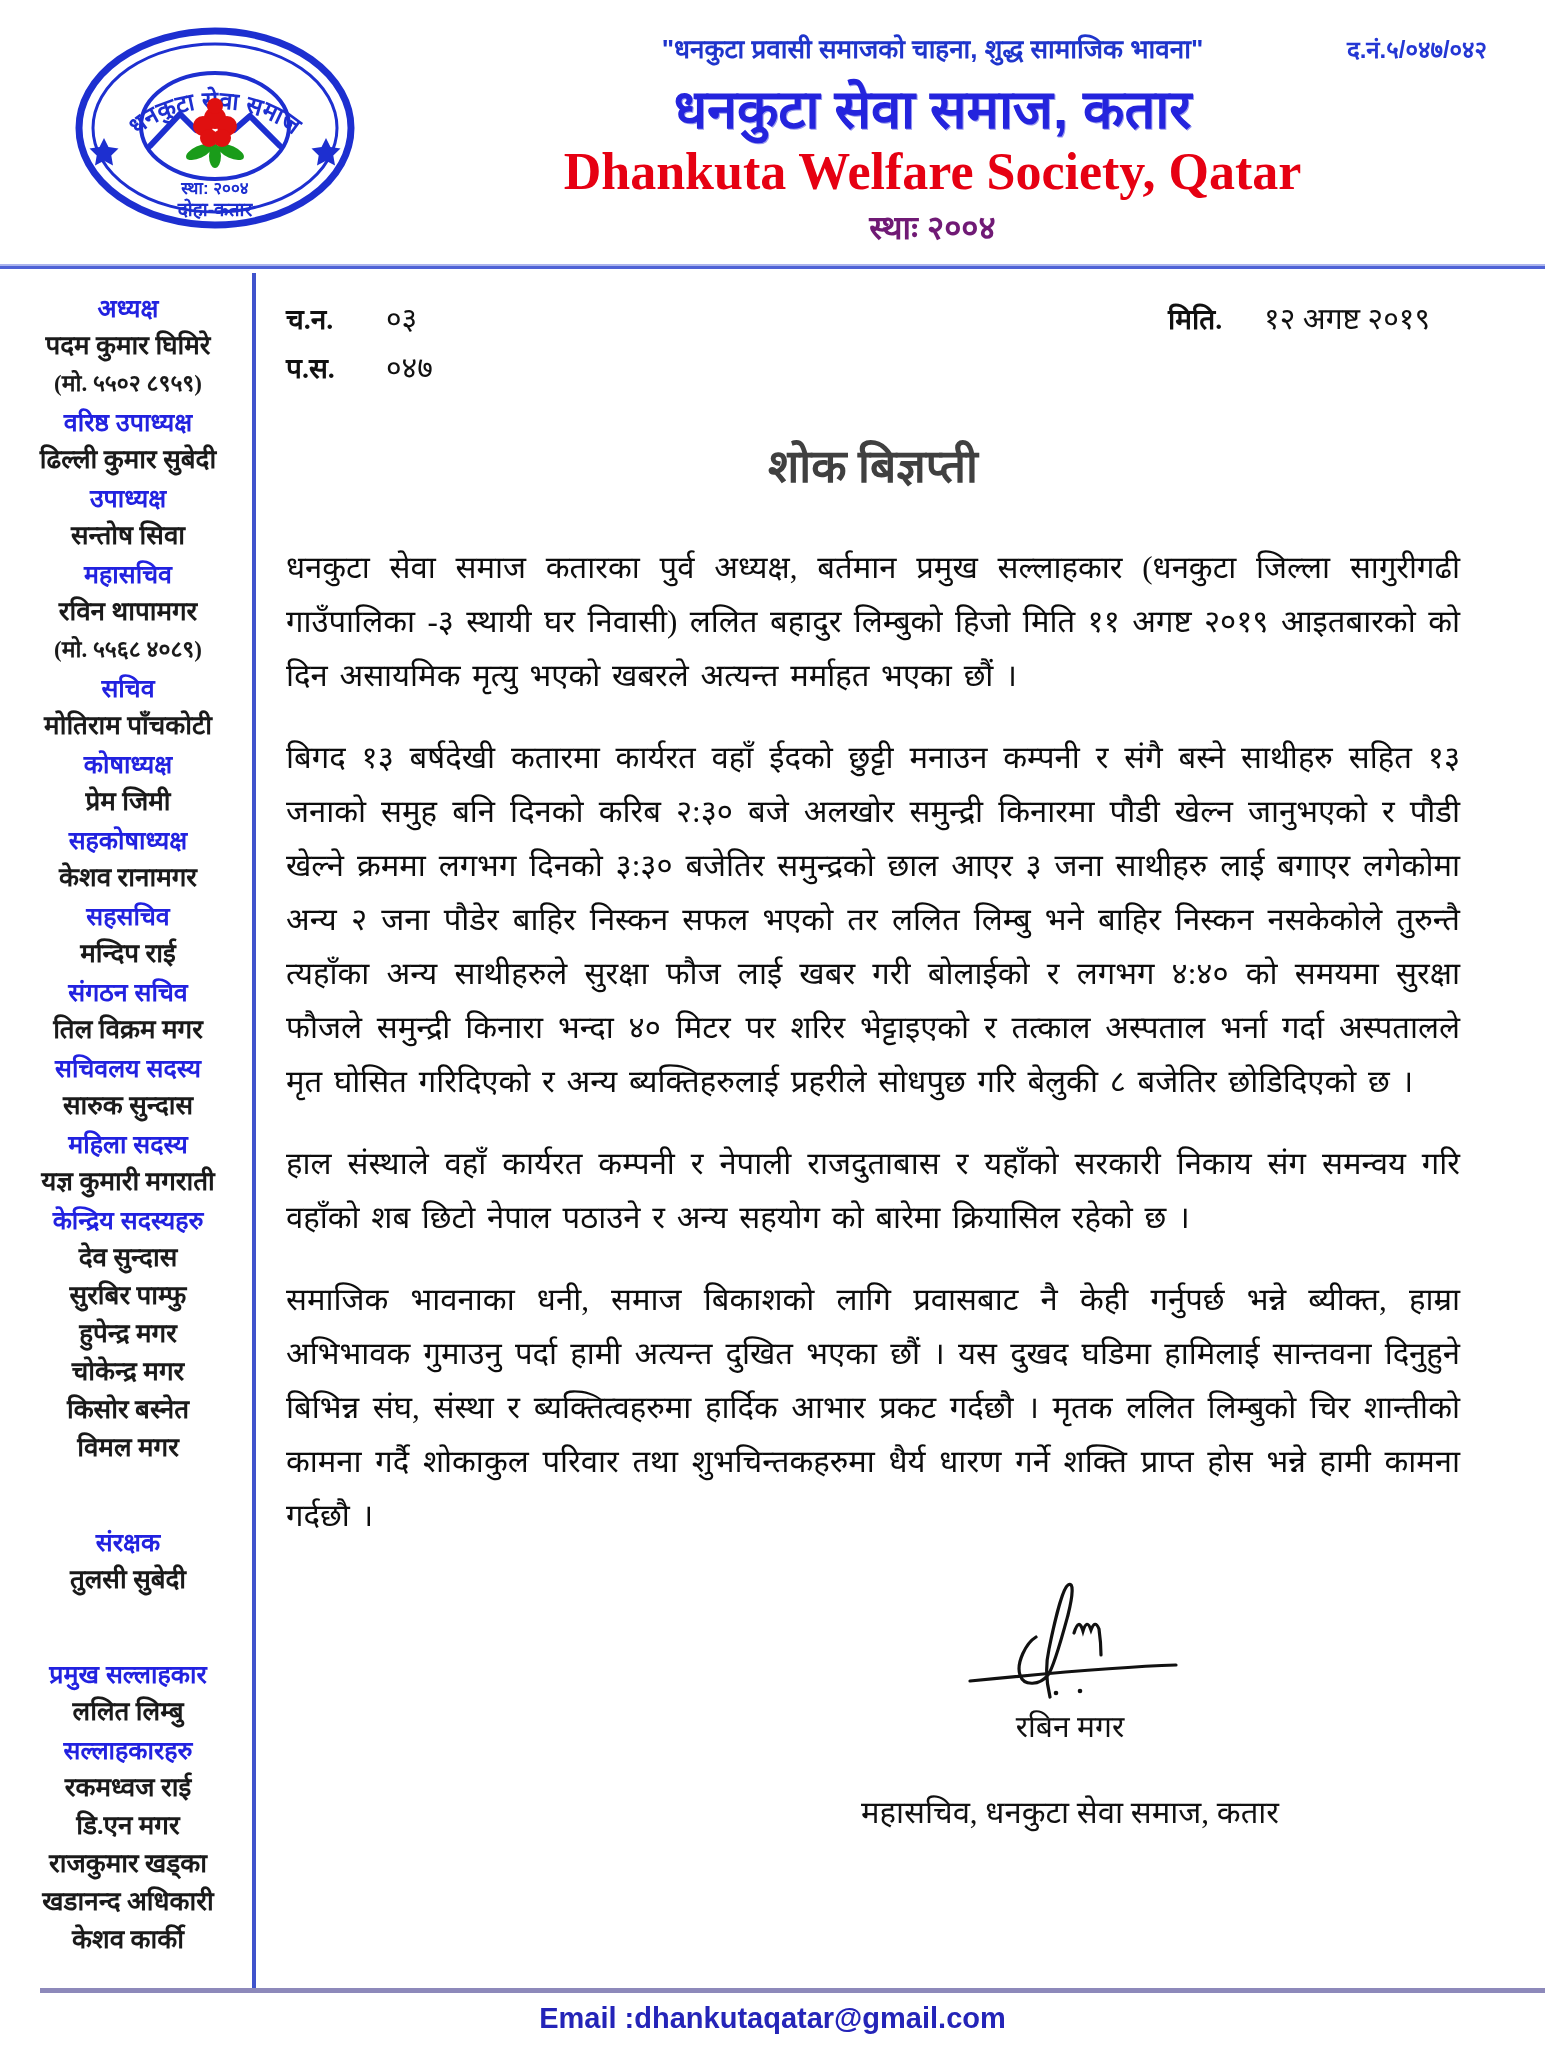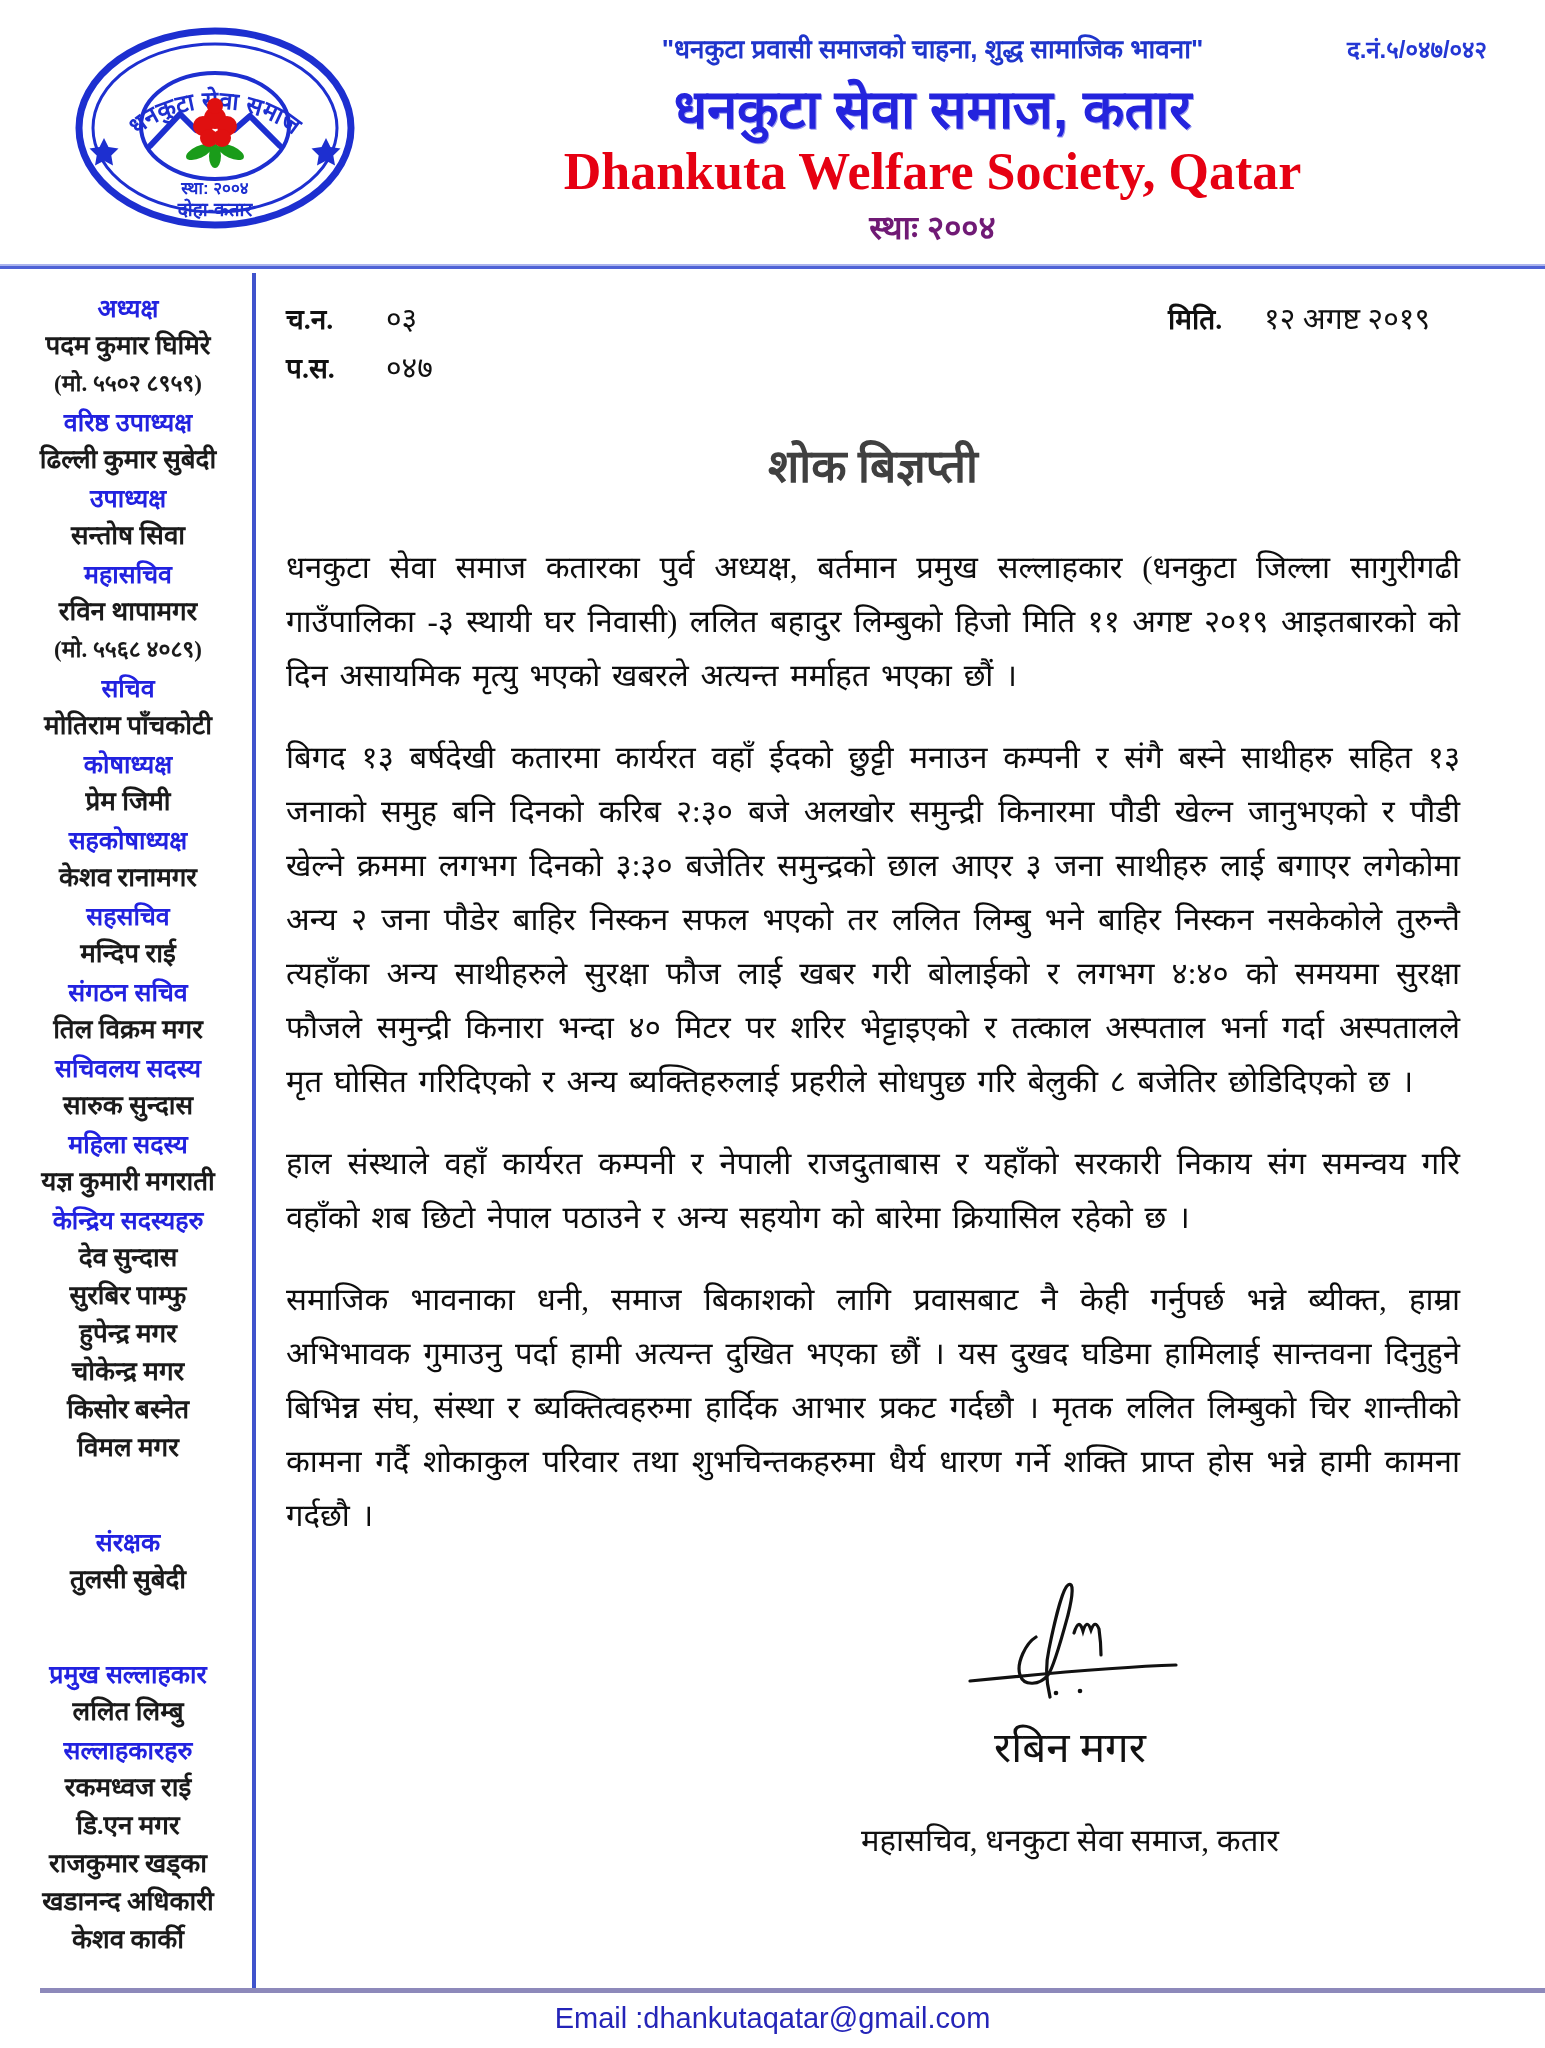--- a/index.html
+++ b/index.html
@@ -69,29 +69,29 @@
   .para {
     font-size:31px; line-height:54px; text-align:justify; color:#0d0d0d;
     margin-bottom:28px; word-spacing:4px;
   }
 
   .sign-block {
     width:540px; margin-left:auto; margin-right:120px; margin-top:28px;
     text-align:center;
   }
   .sign-svg { display:block; margin:0 auto; }
-  .sign-name { font-size:42px; margin-top:14px; }
+  .sign-name { font-size:30px; margin-top:2px; }
   .sign-designation { font-size:31px; margin-top:44px; white-space:nowrap; }
 
   
   .footer { position:absolute; left:0; right:0; bottom:0; height:60px; }
   .footer-rule { position:absolute; left:40px; right:0; top:0; height:5px; background:#8d89ba; }
   .footer-email {
     position:absolute; left:0; right:0; top:14px; text-align:center;
-    font-family:"Liberation Sans","DejaVu Sans",sans-serif; font-weight:normal;
+    font-family:"Liberation Sans","DejaVu Sans",sans-serif; font-weight:bold;
     font-size:29px; color:#2424b8;
   }
 </style>
 </head>
 <body>
 
 <div class="page">
 
   <div class="header">
 

